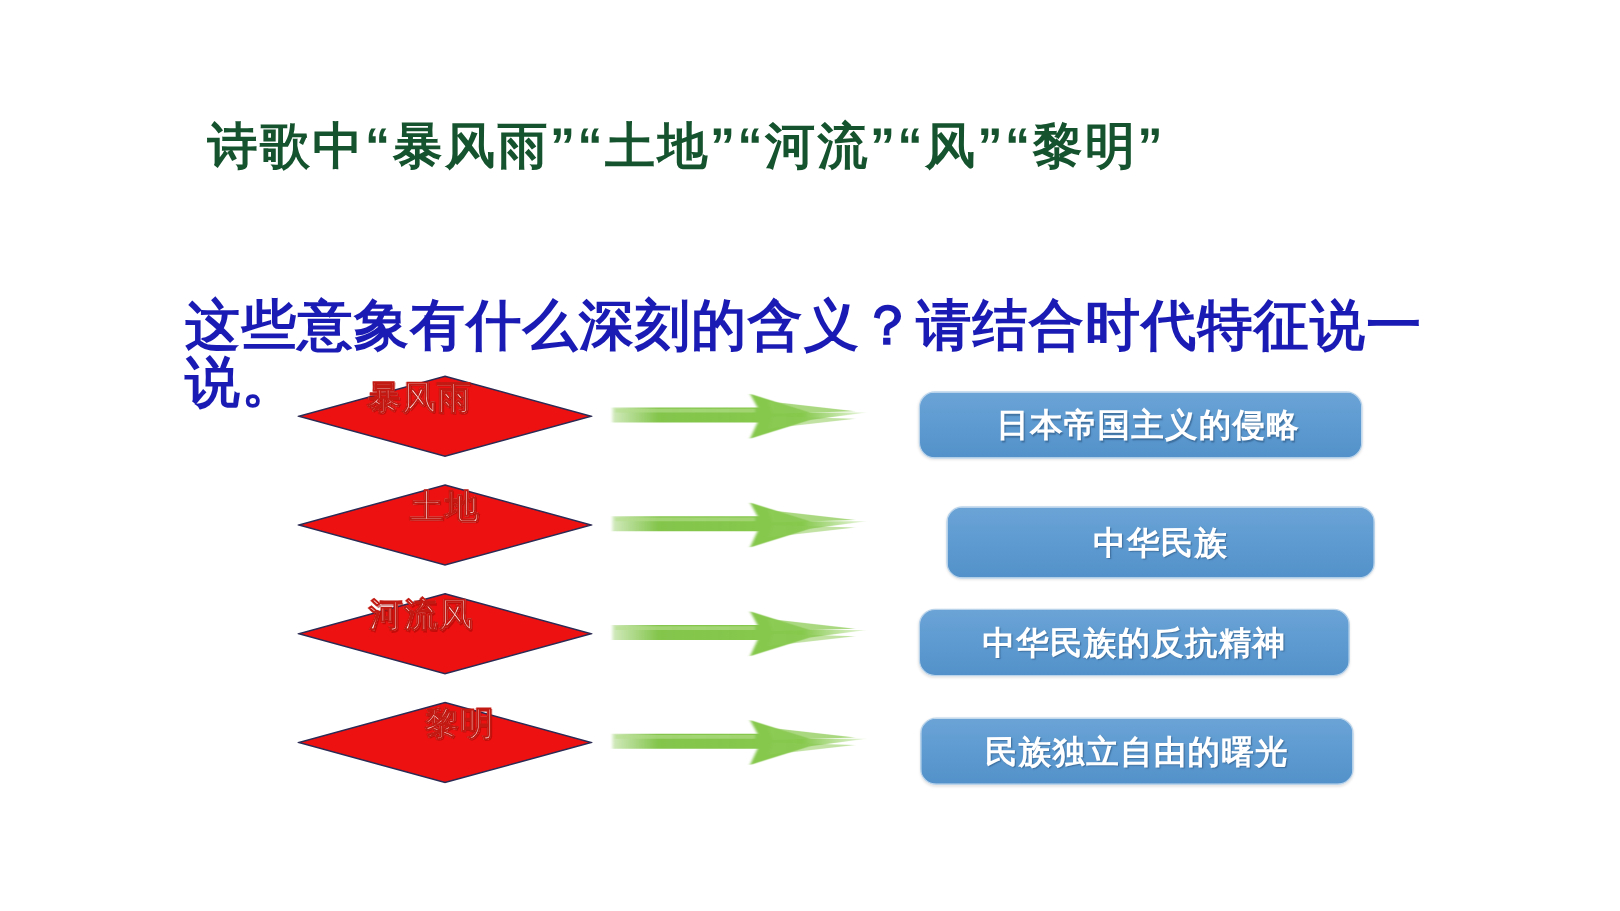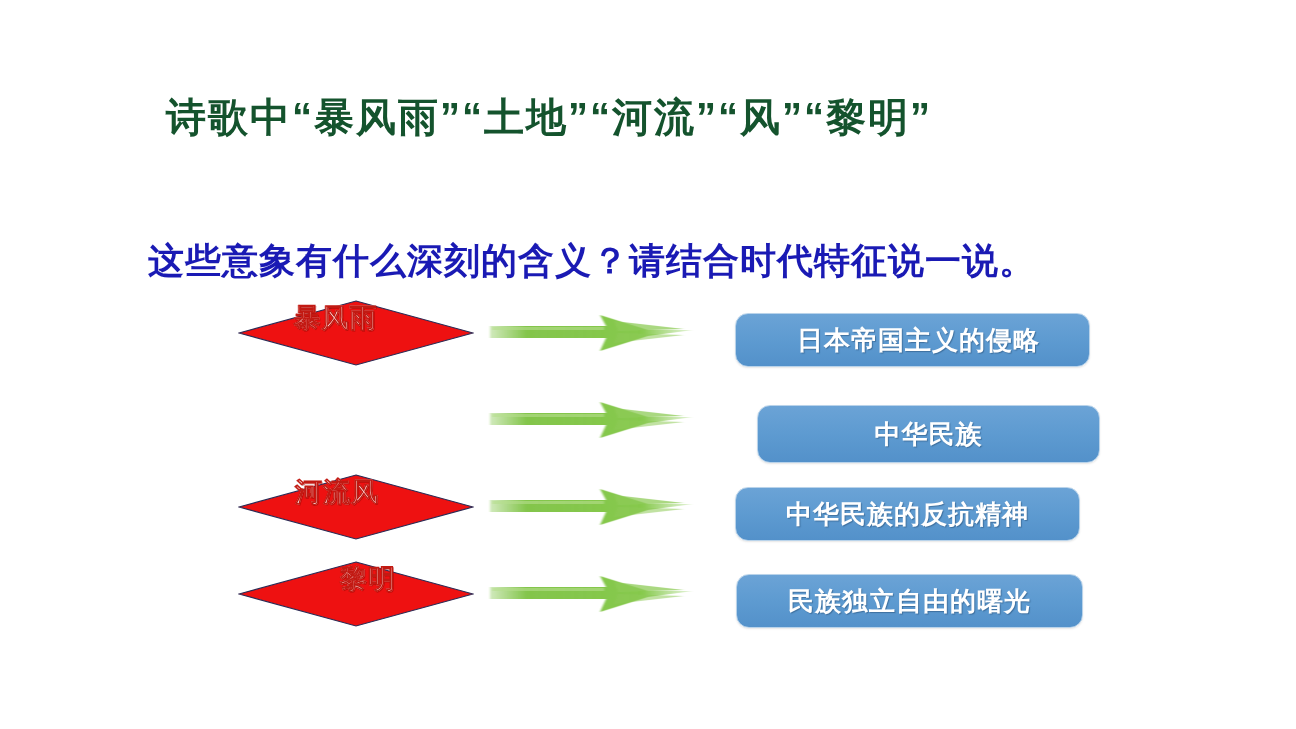--- a/index.html
+++ b/index.html
@@ -32,21 +32,21 @@
     letter-spacing: 2px;
     line-height: 62px;
     text-indent: 96px;
     text-shadow: 1px 1px 0 rgba(255,255,255,0.6);
   }
   .subtitle-line {
     position: absolute;
     left: 148px;
     top: 238px;
     width: 1060px;
-    font-size: 36px;
+    font-size: 44px;
     font-weight: bold;
     color: #1a1ab4;
     letter-spacing: 1px;
     line-height: 46px;
     text-shadow: 1px 1px 0 rgba(255,255,255,0.5);
   }
 
   
   .row {
     position: absolute;
@@ -173,20 +173,26 @@
         </g>
       </svg>
     </div>
 
     <div class="blue-box bb-0">
       <span class="blue-box-label">日本帝国主义的侵略</span>
     </div>
   </div>
 
   <div class="row row-1">
+    <div class="diamond-wrap">
+      <svg class="diamond-shape" viewBox="0 0 236 66" preserveAspectRatio="none">
+        <polygon points="118,1 235,33 118,65 1,33" fill="#ee1111" stroke="#2b2b55" stroke-width="1.2"></polygon>
+      </svg>
+      <div class="diamond-label dl-1">土地</div>
+    </div>
 
     <div class="arrow-wrap">
       <svg class="arrow-svg" viewBox="0 0 212 46" preserveAspectRatio="none">
         <defs>
           <linearGradient id="ag1" x1="0" y1="0" x2="1" y2="0">
             <stop offset="0%" stop-color="#7dc242" stop-opacity="0.35"></stop>
             <stop offset="18%" stop-color="#7dc242" stop-opacity="0.95"></stop>
             <stop offset="75%" stop-color="#86c94c" stop-opacity="1"></stop>
             <stop offset="100%" stop-color="#9ad36a" stop-opacity="0.25"></stop>
           </linearGradient>

